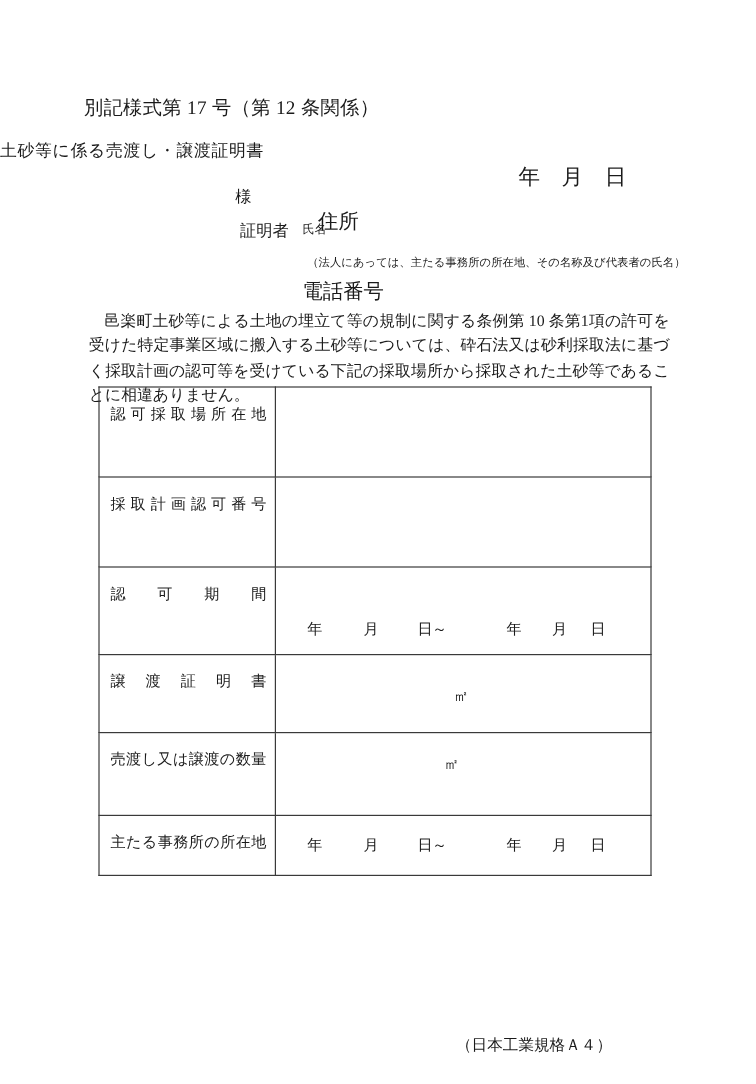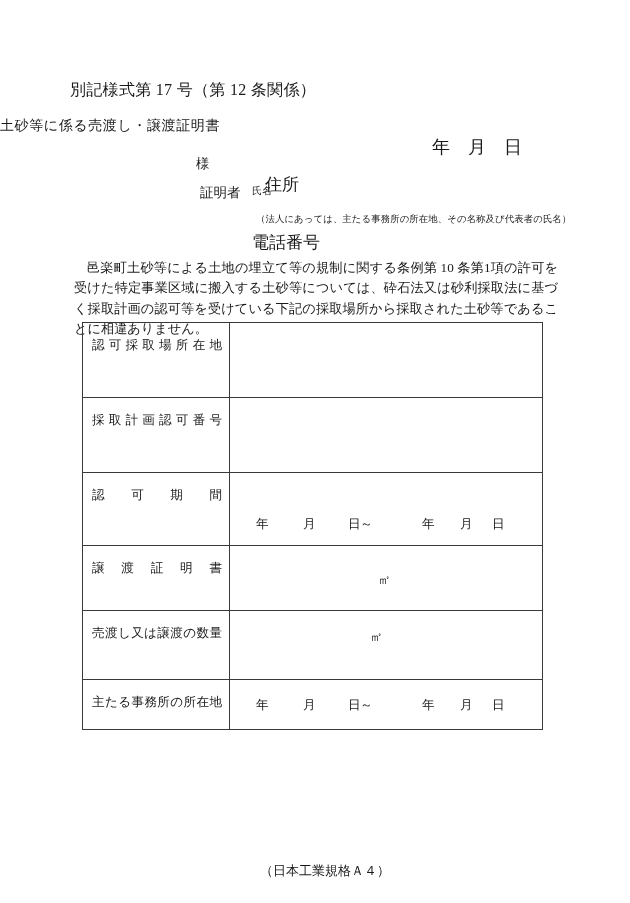--- a/index.html
+++ b/index.html
@@ -148,21 +148,21 @@
 
   #period-dates { bottom: 12px; }
   #transfer-dates { top: 50%; transform: translateY(-50%); }
   #permitted-volume-unit { left: 148px; top: 26px; }
   #transfer-volume-unit { left: 140px; top: 18px; }
 
   
   #paper-standard {
     left: 0; top: 862px;
     width: 630px;
-    text-align: left;
+    text-align: center;
     padding-left: 260px;
     box-sizing: border-box;
     font-size: 13px;
   }
 </style>
 </head>
 <body>
 
 <div class="page">
 

